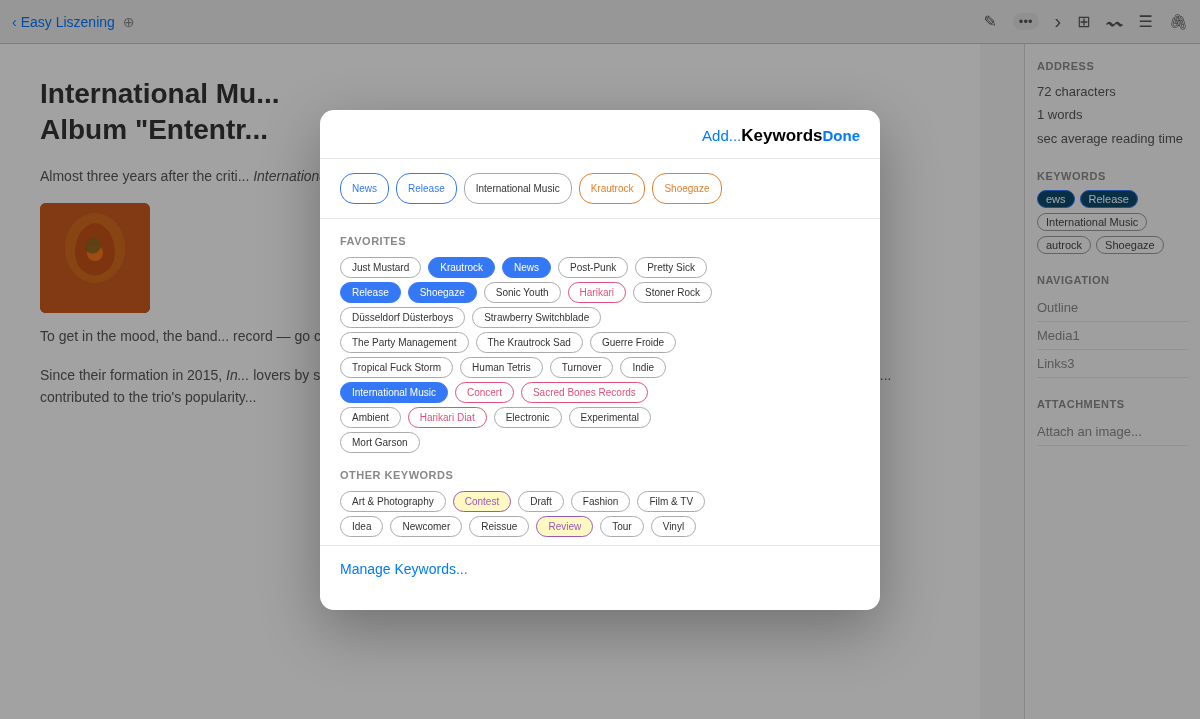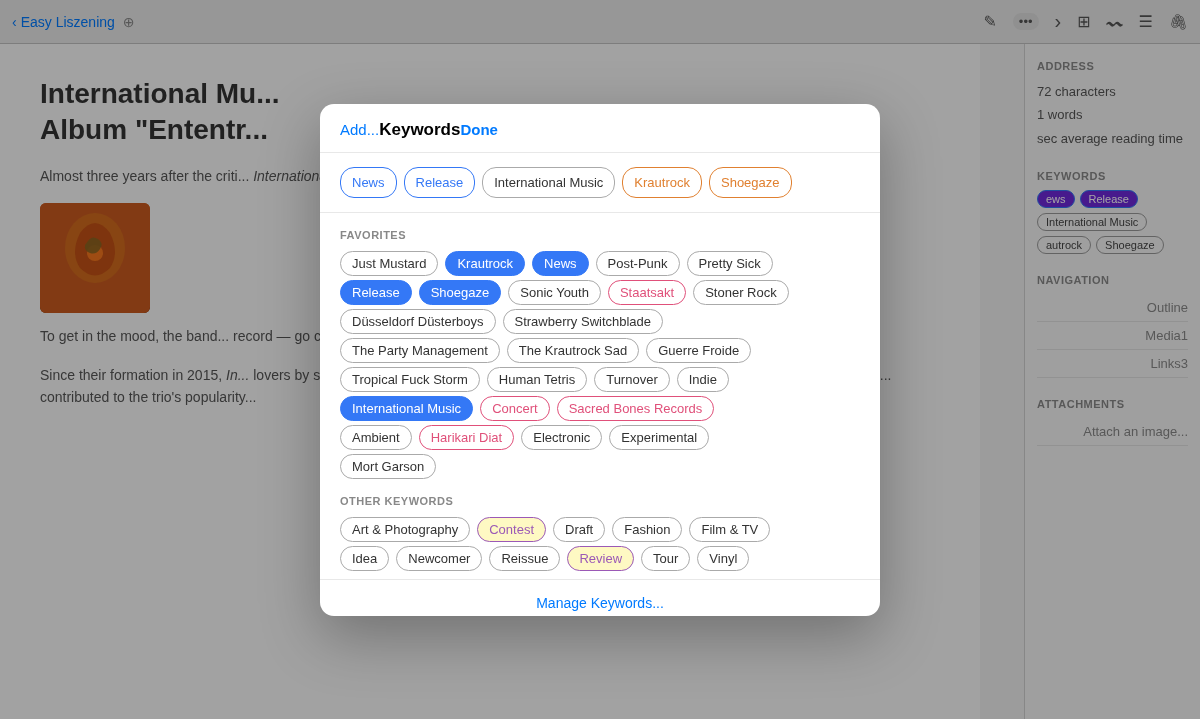--- a/index.html
+++ b/index.html
@@ -62,23 +62,23 @@
       letter-spacing: 0.5px; margin-bottom: 8px; font-weight: 600;
     }
     .right-stat { color: #555; font-size: 13px; line-height: 1.8; }
     .right-keywords {
       display: flex; flex-wrap: wrap; gap: 5px; margin-top: 4px;
     }
     .right-kw-tag {
       border: 1px solid #999; border-radius: 12px;
       padding: 2px 8px; font-size: 11px; color: #444;
     }
-    .right-kw-tag.blue { background: #6d28d9; color: white; border-color: #3478f6; }
+    .right-kw-tag.blue { background: #0c4a6e; color: white; border-color: #3478f6; }
     .right-section-item {
-      display: flex; justify-content: flex-end;
+      display: flex; justify-content: flex-start;
       align-items: center; padding: 6px 0;
       border-bottom: 1px solid #e0e0e0;
       font-size: 14px; color: #333;
     }
     .right-section-item span { color: #888; font-size: 13px; }
 
     
     .main-content {
       position: absolute;
       top: 44px; left: 0; right: 220px; bottom: 0;
@@ -120,21 +120,21 @@
     .modal {
       background: white;
       border-radius: 14px;
       width: 560px;
       max-height: 660px;
       overflow: hidden;
       display: flex; flex-direction: column;
       box-shadow: 0 20px 60px rgba(0,0,0,0.3);
     }
     .modal-header {
-      display: flex; align-items: center; justify-content: flex-start;
+      display: flex; align-items: center; justify-content: flex-end;
       padding: 16px 20px 12px;
       border-bottom: 1px solid #e8e8e8;
     }
     .modal-add-btn {
       color: #007aff; font-size: 15px; cursor: pointer; background: none; border: none;
     }
     .modal-title {
       font-size: 17px; font-weight: 600; color: #000;
     }
     .modal-done-btn {
@@ -159,21 +159,21 @@
       margin: 16px 0 10px;
     }
     .tags-row {
       display: flex; flex-wrap: wrap; gap: 7px; margin-bottom: 4px;
     }
 
     
     .tag {
       border-radius: 14px;
       padding: 4px 11px;
-      font-size: 13px;
+      font-size: 10px;
       cursor: pointer;
       display: inline-flex; align-items: center;
       white-space: nowrap;
     }
     .tag-outline {
       border: 1px solid #aaa;
       background: white;
       color: #333;
     }
     .tag-blue {
@@ -197,22 +197,21 @@
       color: #9b59b6;
     }
     .tag-orange {
       border: 1.5px solid #e08030;
       background: white;
       color: #e08030;
     }
 
     
     .modal-footer {
-      padding: 14px 20px 4px;
-      text-align: center;
+      padding: 14px 20px 32px;
       border-top: 1px solid #e8e8e8;
     }
     .manage-link {
       color: #007aff; font-size: 14px; cursor: pointer;
     }
   </style>
 </head>
 <body>
 
 <div class="bg-app">
@@ -326,21 +325,21 @@
         <span class="tag tag-outline">Just Mustard</span>
         <span class="tag tag-blue">Krautrock</span>
         <span class="tag tag-blue">News</span>
         <span class="tag tag-outline">Post-Punk</span>
         <span class="tag tag-outline">Pretty Sick</span>
       </div>
       <div class="tags-row">
         <span class="tag tag-blue">Release</span>
         <span class="tag tag-blue">Shoegaze</span>
         <span class="tag tag-outline">Sonic Youth</span>
-        <span class="tag tag-pink">Staatsakt</span>
+        <span class="tag tag-pink">Harikari</span>
         <span class="tag tag-outline">Stoner Rock</span>
       </div>
       <div class="tags-row">
         <span class="tag tag-outline">Düsseldorf Düsterboys</span>
         <span class="tag tag-outline">Strawberry Switchblade</span>
       </div>
       <div class="tags-row">
         <span class="tag tag-outline">The Party Management</span>
         <span class="tag tag-outline">The Krautrock Sad</span>
         <span class="tag tag-outline">Guerre Froide</span>

